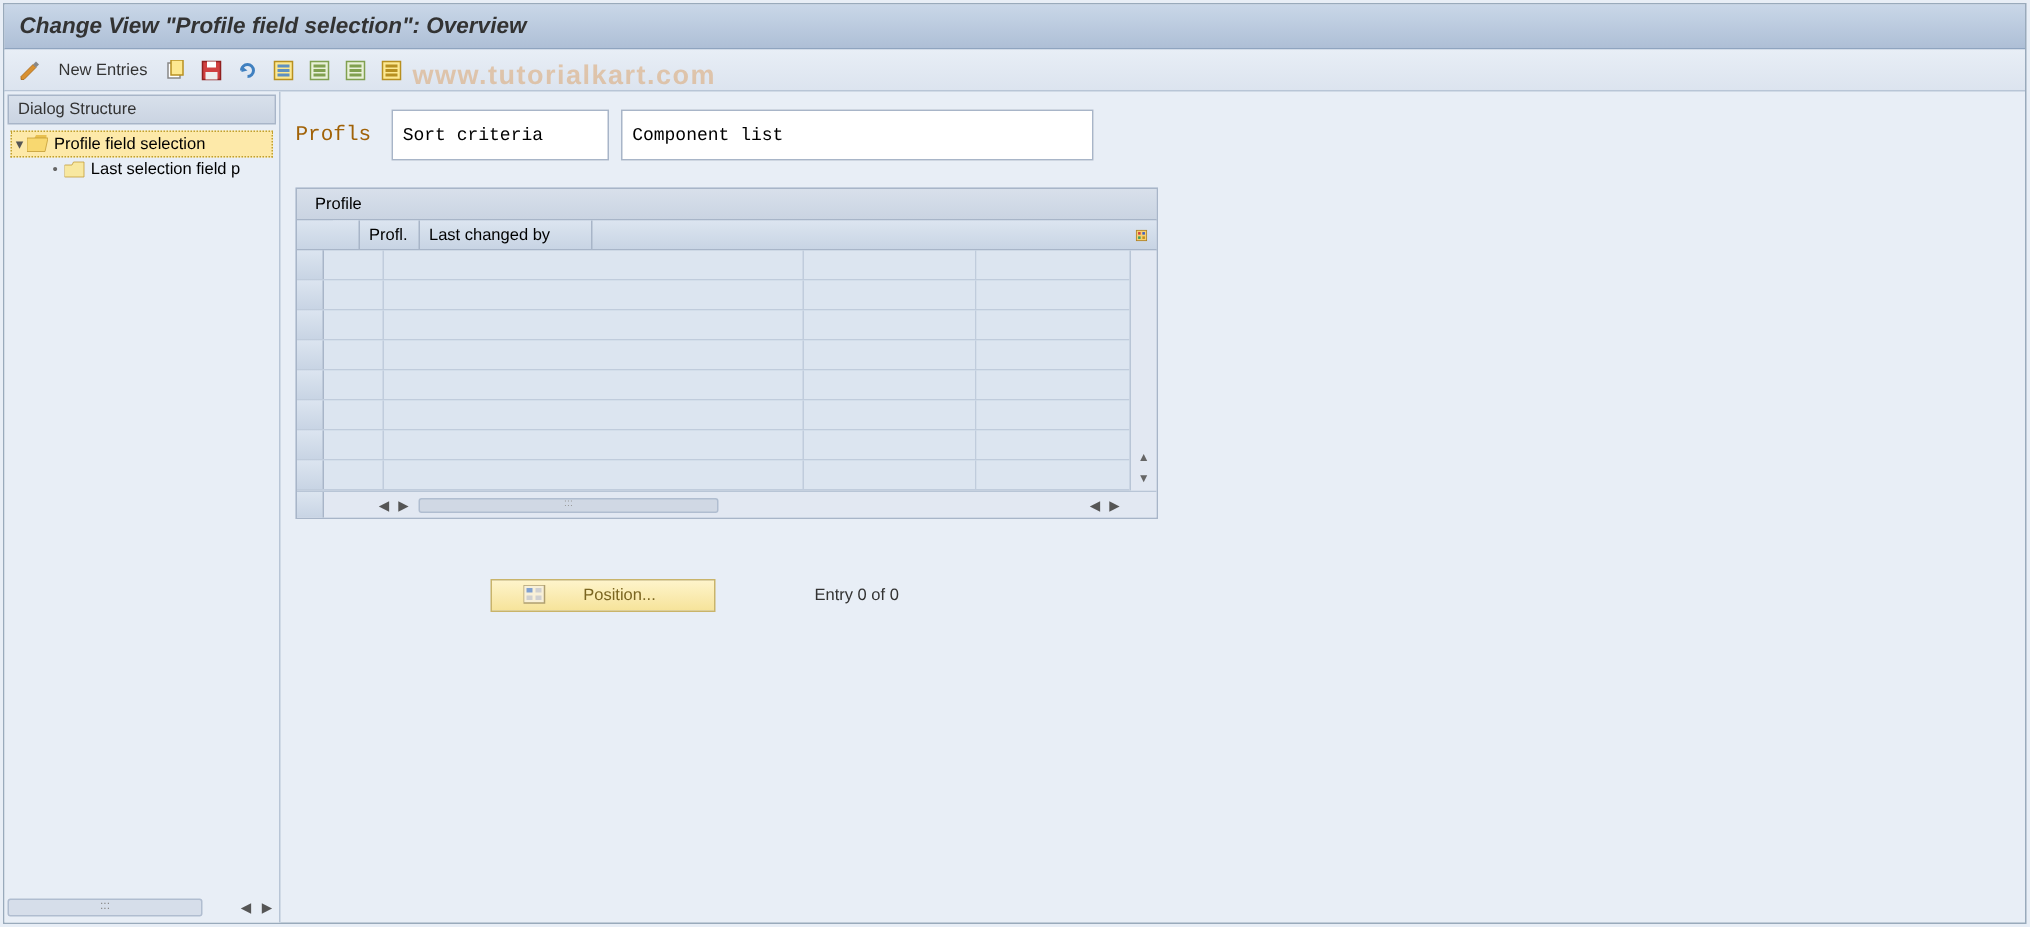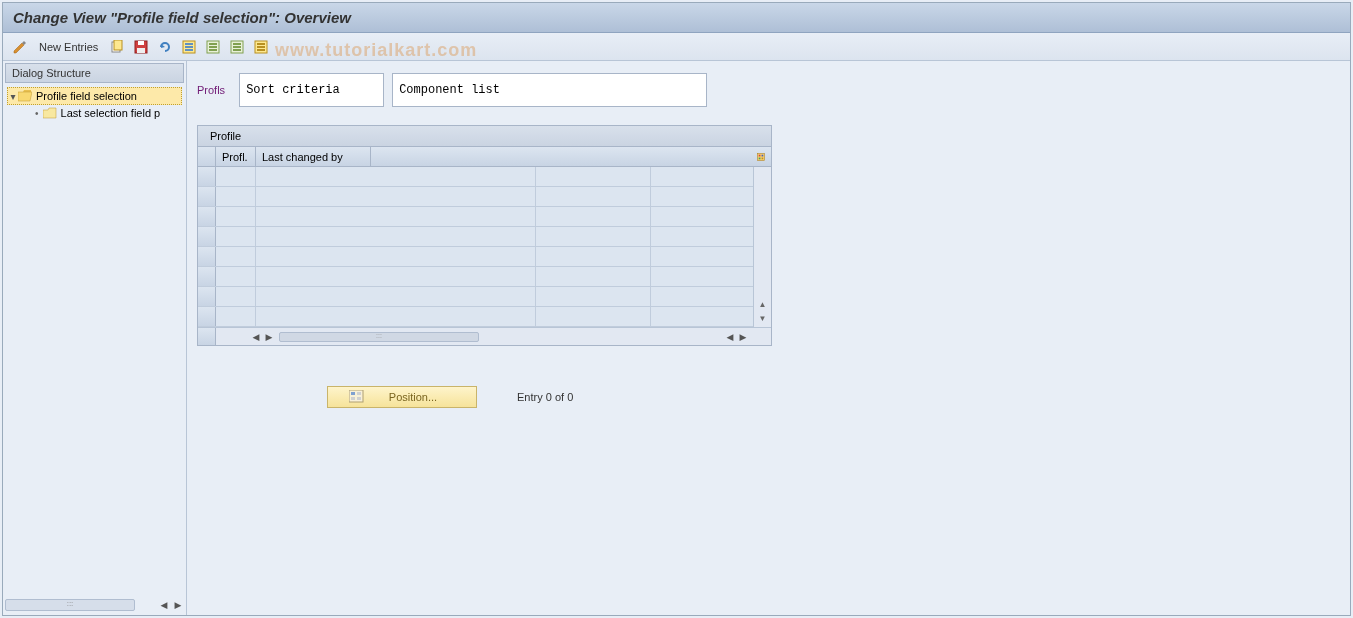--- a/index.html
+++ b/index.html
@@ -152,23 +152,24 @@
       position: relative;
     }
     .top-fields {
       display: flex;
       align-items: center;
       gap: 8px;
       margin-bottom: 18px;
       margin-top: 4px;
     }
     .field-label {
-      color: #701a75;
-      font-size: 11px;
+      color: #a16207;
+      font-size: 14px;
       margin-right: 6px;
+      font-family: Liberation Mono, monospace;
     }
     .field-input {
       border: 1px solid #a8b5c8;
       background: #fff;
       padding: 16px 6px;
       font-family: "Courier New", monospace;
       font-size: 12px;
       height: 20px;
     }
     .field-input.w1 { width: 145px; }
@@ -182,20 +183,21 @@
       background: linear-gradient(to bottom, #d8e0eb, #cad4e2);
       padding: 4px 12px;
       font-size: 11px;
       border-bottom: 1px solid #a8b5c8;
     }
     .table-header-row {
       display: flex;
       background: linear-gradient(to bottom, #dce5f0, #c8d4e4);
       border-bottom: 1px solid #a8b5c8;
       height: 20px;
+      padding-left: 24px;
     }
     .row-selector-h {
       width: 18px;
       border-right: 1px solid #a8b5c8;
       background: linear-gradient(to bottom, #dce5f0, #c8d4e4);
     }
     .col-header {
       border-right: 1px solid #a8b5c8;
       padding: 2px 6px;
       font-size: 11px;
@@ -289,21 +291,21 @@
       display: flex;
       gap: 1px;
       margin-left: auto;
       margin-right: 18px;
     }
     .position-row {
       display: flex;
       align-items: center;
       margin-top: 40px;
       margin-left: 130px;
-      gap: 40px;
+      gap: 66px;
     }
     .position-btn {
       display: flex;
       align-items: center;
       background: linear-gradient(to bottom, #fef4cb, #f6e39a);
       border: 1px solid #c9b46a;
       padding: 2px 8px;
       width: 150px;
       height: 22px;
       cursor: pointer;

